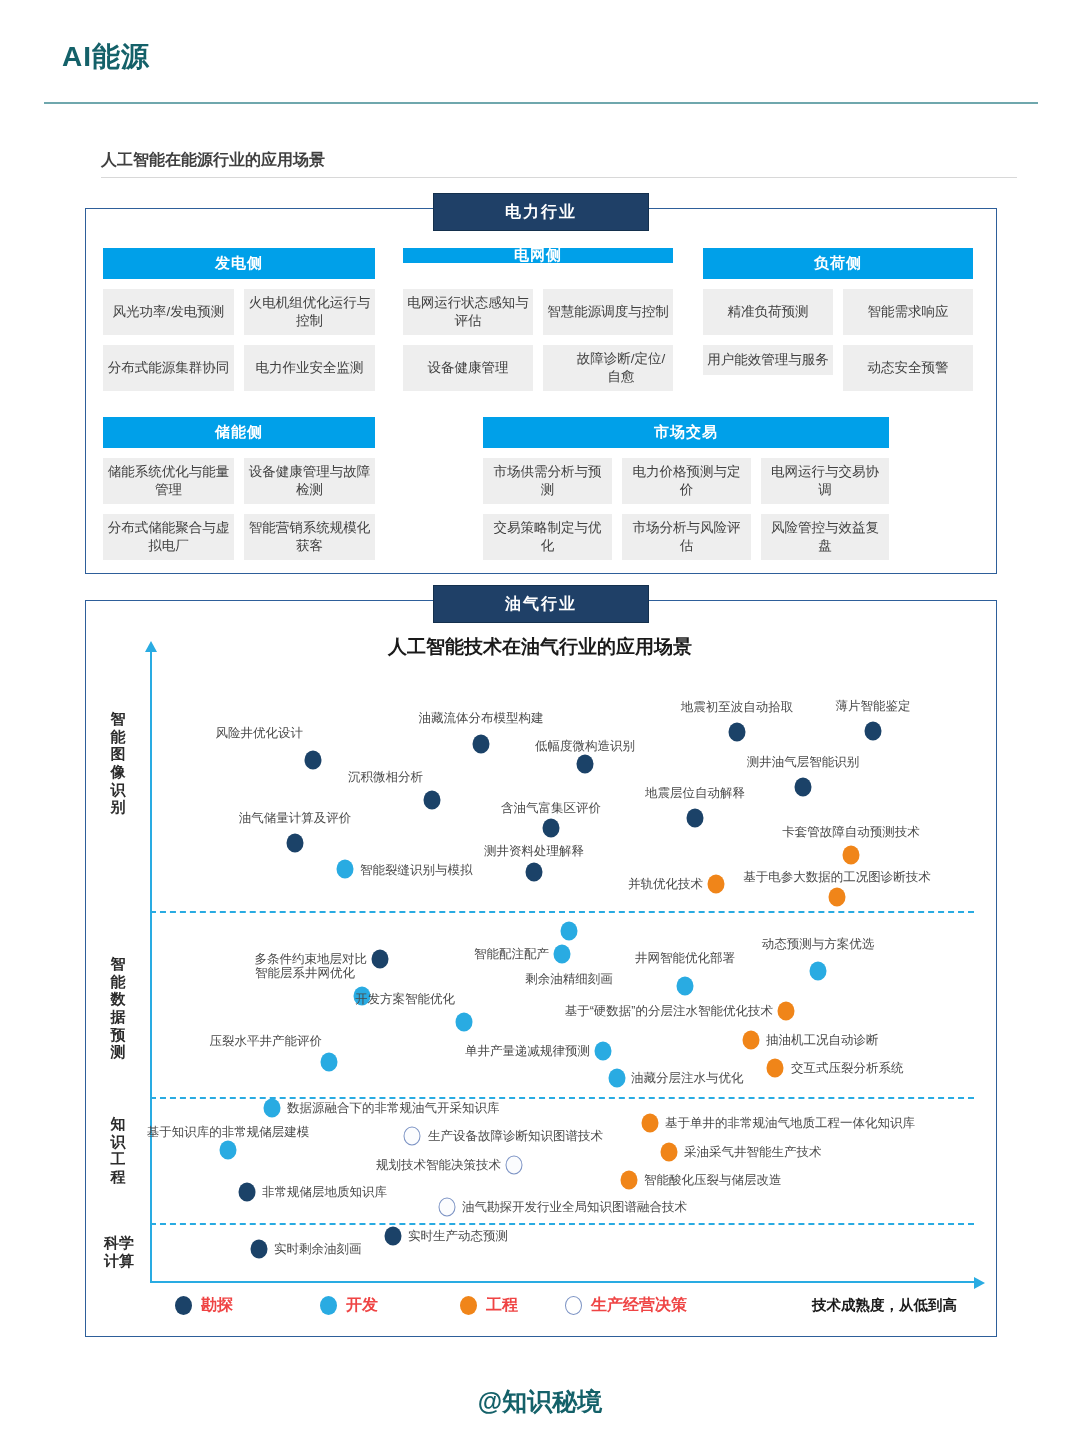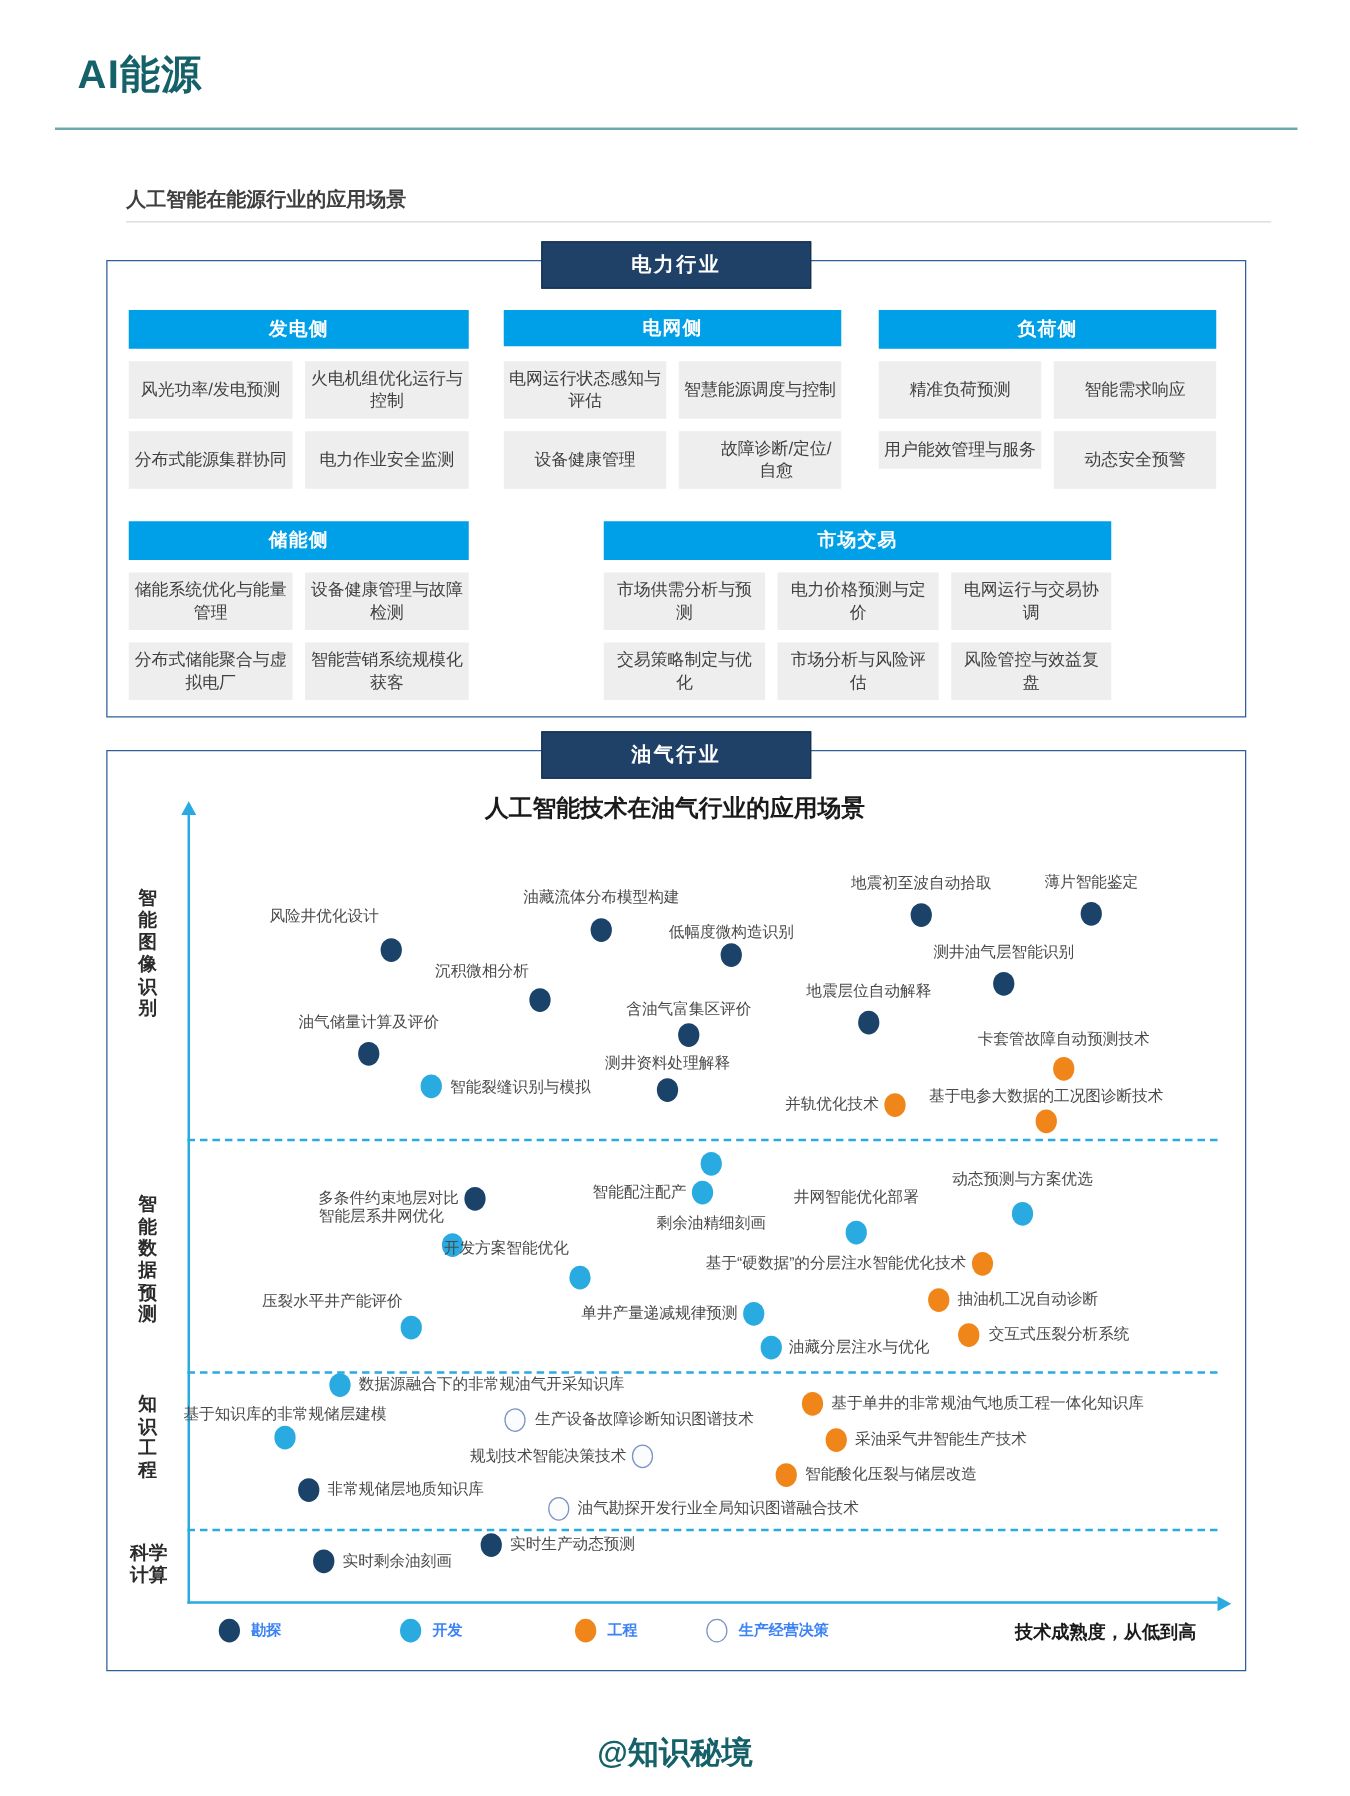--- a/index.html
+++ b/index.html
@@ -7,21 +7,21 @@
     width:1080px;height:1437px;
     background:#ffffff;
     font-family:"Liberation Sans","DejaVu Sans",sans-serif;
     color:#333;
     position:relative;
     overflow:hidden;
   }
   
   .page-title{
     position:absolute;left:62px;top:38px;
-    font-size:32px;font-weight:bold;color:#146169;
+    font-size:28px;font-weight:bold;color:#146169;
     letter-spacing:1px;
   }
   .title-rule{
     position:absolute;left:44px;top:102px;width:994px;height:2px;
     background:#6fa7ad;
   }
   .subtitle{
     position:absolute;left:101px;top:150px;
     font-size:16px;color:#3f3f3f;font-weight:bold;
   }
@@ -95,21 +95,21 @@
   .pt.decision{background:#fbfcfe;border:1.6px solid #7c93c4;box-sizing:border-box;}
   .lbl{
     position:absolute;font-size:12.5px;color:#4a4a4a;white-space:nowrap;
   }
   .lbl.r{transform:translate(-100%,-50%);}
   .lbl.l{transform:translate(0,-50%);}
   .lbl.c{transform:translate(-50%,-50%);}
   
   .legend-item{position:absolute;display:flex;align-items:center;gap:9px;}
   .legend-dot{width:17px;height:19px;border-radius:50%;flex:none;}
-  .legend-text{font-size:12px;color:#3b82f6;font-weight:bold;}
+  .legend-text{font-size:16px;color:#ef4444;font-weight:bold;}
   .axis-caption{
     position:absolute;font-size:14.5px;font-weight:bold;color:#1a1a1a;
     white-space:nowrap;
   }
   
   .footer{
     position:absolute;width:100%;left:0;text-align:center;
     font-size:25px;font-weight:bold;color:#146169;
   }
 </style>
@@ -123,21 +123,21 @@
 
 <div class="frame" style="left:85px;top:208px;width:910px;height:364px;"></div>
 <div class="frame-badge" style="left:433px;top:193px;width:214px;height:36px;">电力行业</div>
 
 <div class="blk-head" style="left:103px;top:248px;width:272px;height:31px;">发电侧</div>
 <div class="cell" style="left:103px;top:289px;width:131px;height:46px;">风光功率/发电预测</div>
 <div class="cell" style="left:244px;top:289px;width:131px;height:46px;">火电机组优化运行与控制</div>
 <div class="cell" style="left:103px;top:345px;width:131px;height:46px;">分布式能源集群协同</div>
 <div class="cell" style="left:244px;top:345px;width:131px;height:46px;">电力作业安全监测</div>
 
-<div class="blk-head" style="left:403px;top:248px;width:270px;height:29px;">电网侧</div>
+<div class="blk-head" style="left:403px;top:248px;width:270px;height:15px;">电网侧</div>
 <div class="cell" style="left:403px;top:289px;width:130px;height:46px;">电网运行状态感知与评估</div>
 <div class="cell" style="left:543px;top:289px;width:130px;height:46px;">智慧能源调度与控制</div>
 <div class="cell" style="left:403px;top:345px;width:130px;height:46px;">设备健康管理</div>
 <div class="cell" style="left:543px;top:345px;width:130px;height:46px;padding-left:30px;">故障诊断/定位/自愈</div>
 
 <div class="blk-head" style="left:703px;top:248px;width:270px;height:31px;">负荷侧</div>
 <div class="cell" style="left:703px;top:289px;width:130px;height:46px;">精准负荷预测</div>
 <div class="cell" style="left:843px;top:289px;width:130px;height:46px;">智能需求响应</div>
 <div class="cell" style="left:703px;top:345px;width:130px;height:30px;">用户能效管理与服务</div>
 <div class="cell" style="left:843px;top:345px;width:130px;height:46px;">动态安全预警</div>

